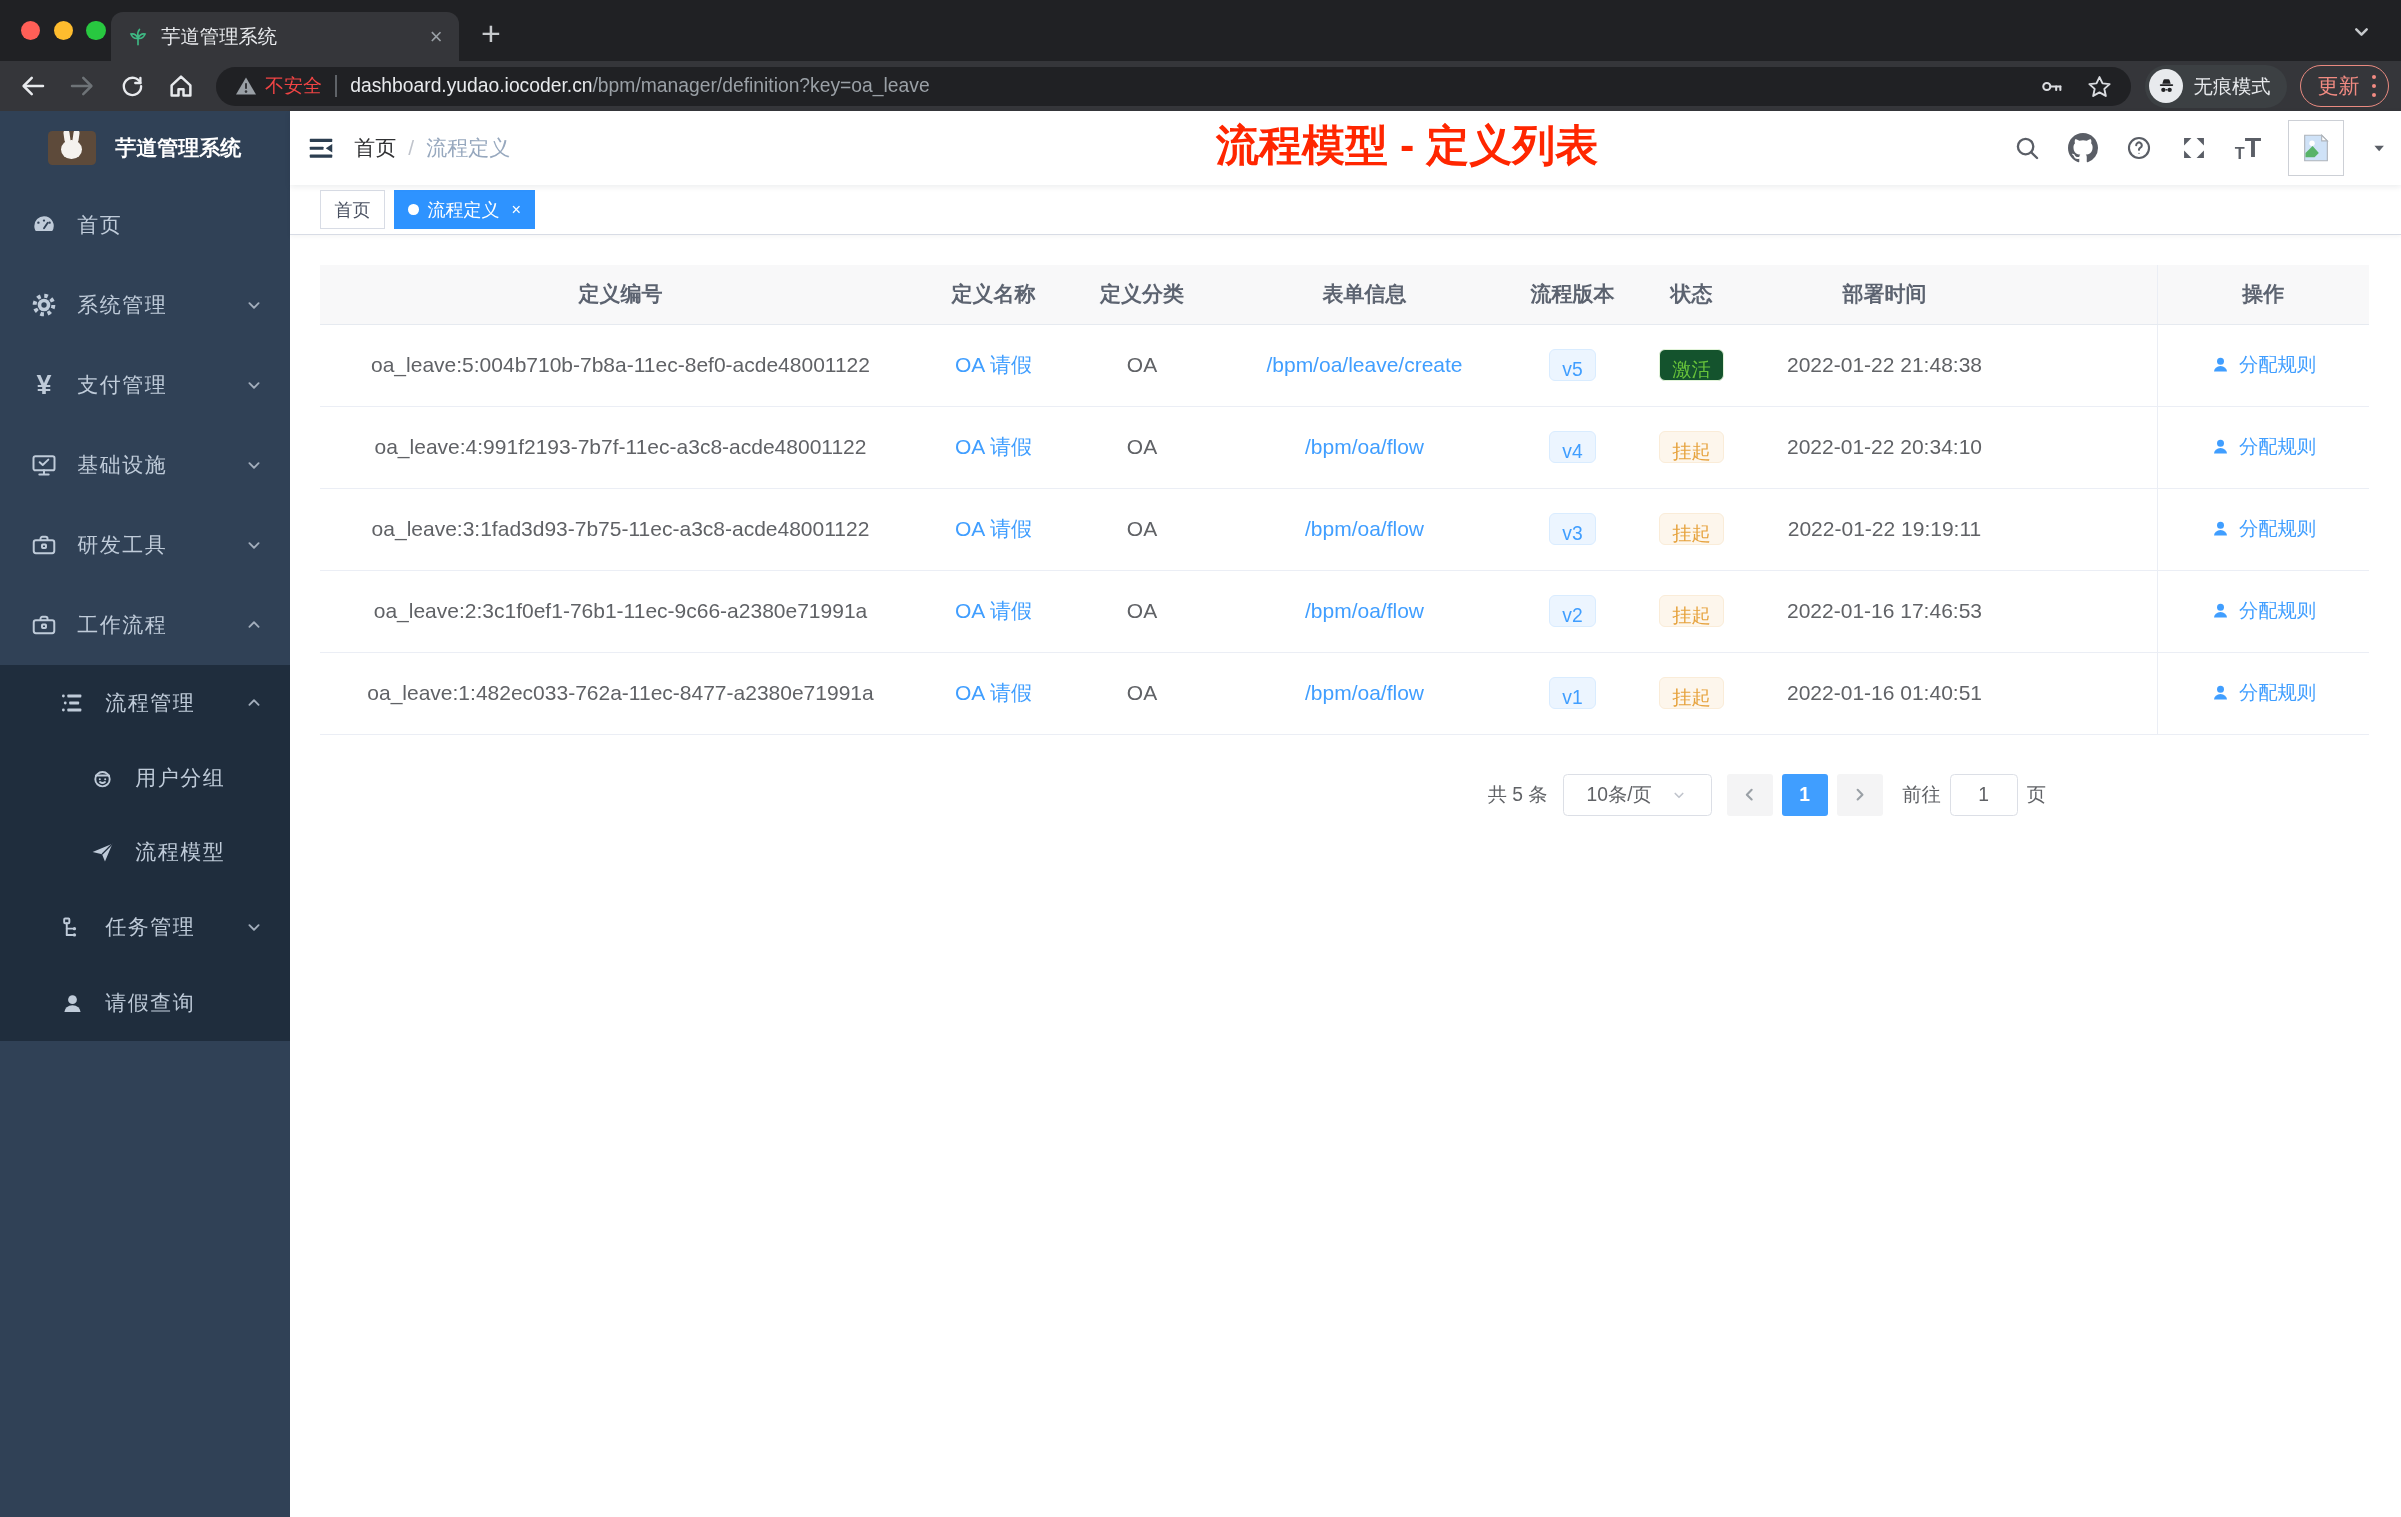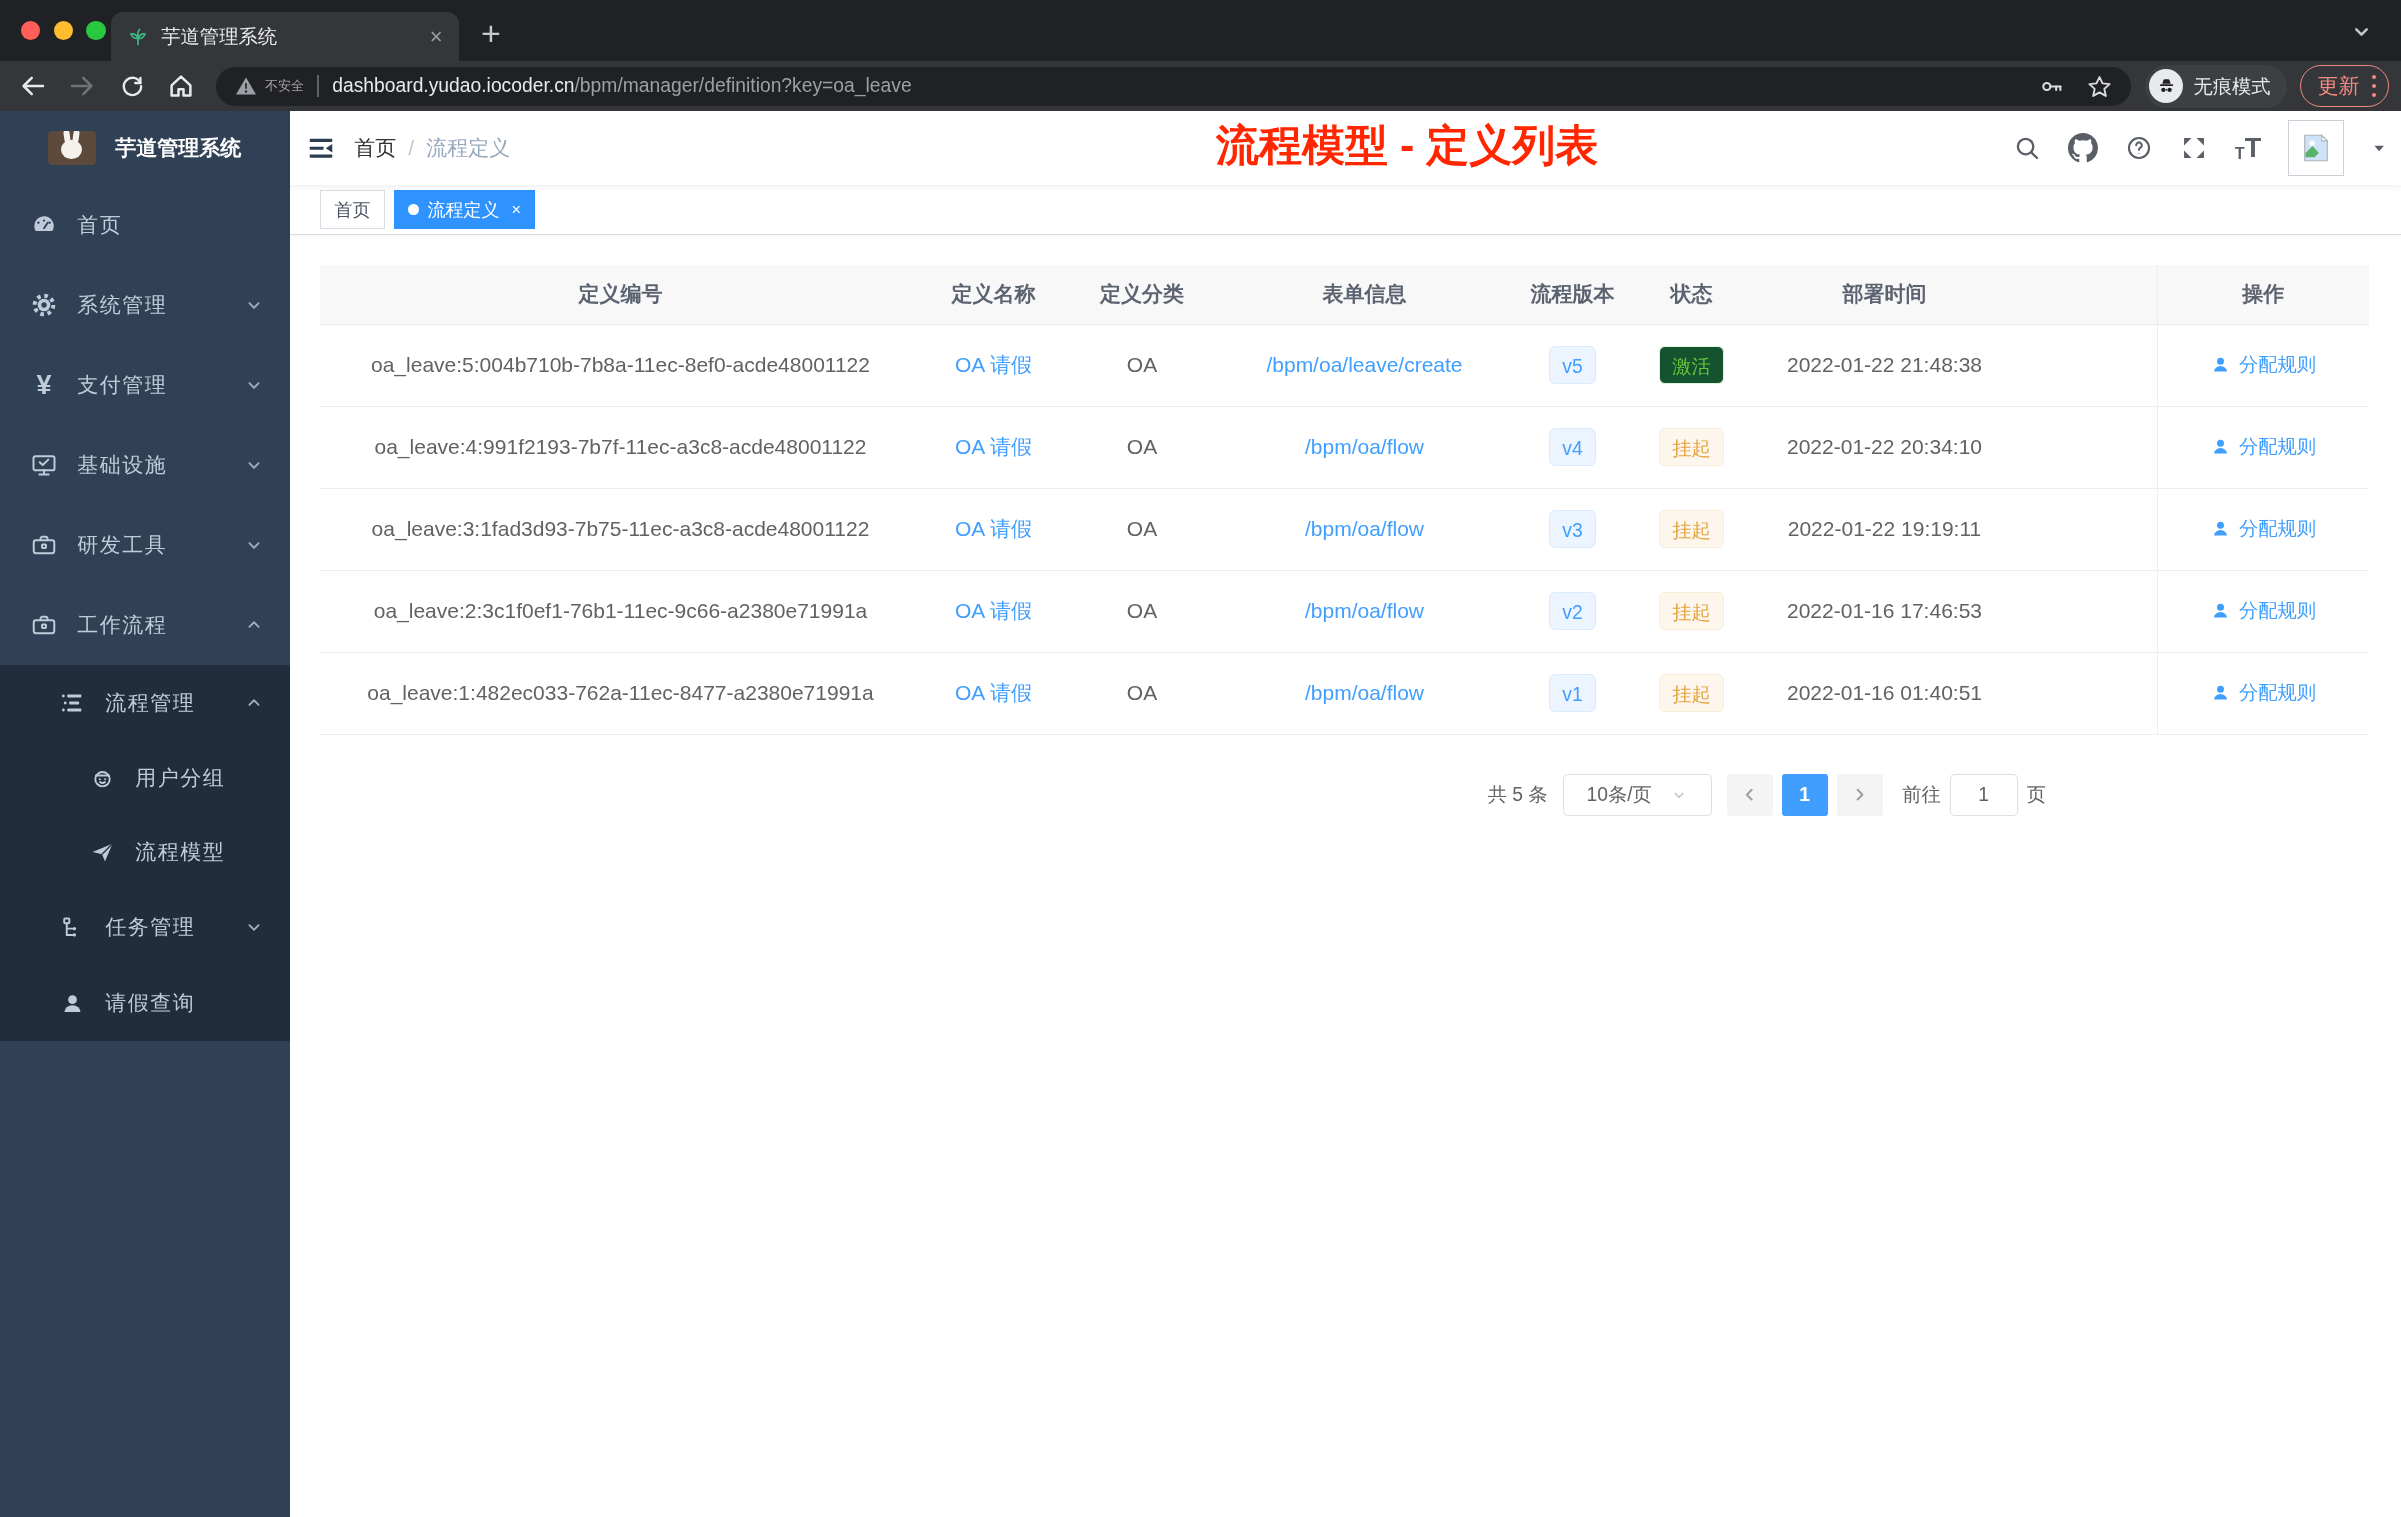--- a/index.html
+++ b/index.html
@@ -18,21 +18,21 @@
   .tab-close { color:#9aa0a6; font-size:22px; line-height:22px; }
   .newtab { position:absolute; left:481px; top:16.3px; color:#c6c9cc; font-size:34px; font-weight:300; line-height:34px; }
   .tabsearch { position:absolute; right:27px; top:19.3px; }
 
   .toolbar { position:relative; height:50px; background:#35363a; display:flex; align-items:center; padding:0 12px; }
   .navbtns { display:flex; align-items:center; gap:7.4px; }
   .tbtn { width:42px; height:42px; display:flex; align-items:center; justify-content:center; border-radius:50%; }
   .addressbar { flex:1; height:39px; background:#202124; border-radius:19.3px; margin:0 13.4px;
                 display:flex; align-items:center; padding:0 18px; }
   .addr-divider { width:1.5px; height:22px; background:#5f6368; margin:0 13.4px; }
-  .not-secure { color:#a3a3a3; font-size:13px; margin-left:7.4px; }
+  .not-secure { color:#ef4444; font-size:19px; margin-left:7.4px; }
   .url { font-size:19.3px; white-space:nowrap; overflow:hidden; }
   .url .host { color:#e8eaed; } .url .path { color:#9aa0a6; }
   .addr-spacer { flex:1; }
   .addr-icons { display:flex; align-items:center; gap:22px; }
   .incognito-chip { height:43px; background:#3c4043; border-radius:21.5px; display:flex; align-items:center;
                     padding:4.5px 16.3px 4.5px 4.5px; margin-right:13.4px; }
   .incog-circle { width:34px; height:34px; border-radius:50%; background:#e8eaed; display:flex; align-items:center; justify-content:center; margin-right:10.4px; }
   .incog-label { color:#e8eaed; font-size:19.3px; }
   .update-pill { height:42px; border:1.5px solid #e98a80; border-radius:21px; display:flex; align-items:center;
                  padding:0 12px 0 16.3px; gap:12px; }
@@ -84,21 +84,21 @@
   .tag .tclose { margin-left:12px; font-size:16.3px; }
 
   .content { padding:30px 33px 0 30px; }
   table.grid { width:2049px; border-collapse:collapse; table-layout:fixed; }
   .grid th { height:59px; background:#f8f8f9; color:#5c6370; font-size:21px; font-weight:700;
              text-align:center; border-bottom:1.5px solid #e6eaf0; }
   .grid td { height:82px; text-align:center; font-size:21px; color:#606266; border-bottom:1.5px solid #ebeef5;
              overflow:hidden; white-space:nowrap; }
   .grid .opcol { border-left:1.5px solid #ebeef5; }
   a.blue, .blue-link { color:#409eff; text-decoration:none; font-size:21px; }
-  .badge { display:inline-block; height:38px; line-height:39px; padding:0 12px; font-size:19.3px; border-radius:6px; border:1.5px solid; }
+  .badge { display:inline-block; height:32px; line-height:39px; padding:0 12px; font-size:19.3px; border-radius:6px; border:1.5px solid; }
   .badge.version { color:#409eff; background:#ecf5ff; border-color:#d9ecff; }
   .badge.success { color:#67c23a; background:#14532d; border-color:#e1f3d8; }
   .badge.warning { color:#e6a23c; background:#fdf6ec; border-color:#faecd8; }
   .action-link { display:inline-flex; align-items:center; gap:7.4px; color:#409eff; font-size:19.3px; cursor:pointer; }
 
   .pagination { margin-top:39px; display:flex; align-items:center; justify-content:flex-end;
                 padding-right:322px; gap:15px; font-size:19.3px; color:#606266; }
   .psel { width:149px; height:42px; border:1.5px solid #dcdfe6; border-radius:4.5px; display:flex; align-items:center;
           justify-content:center; gap:18px; color:#606266; }
   .pbtn { width:46px; height:42px; background:#f4f4f5; border-radius:3px; display:flex; align-items:center; justify-content:center; }

